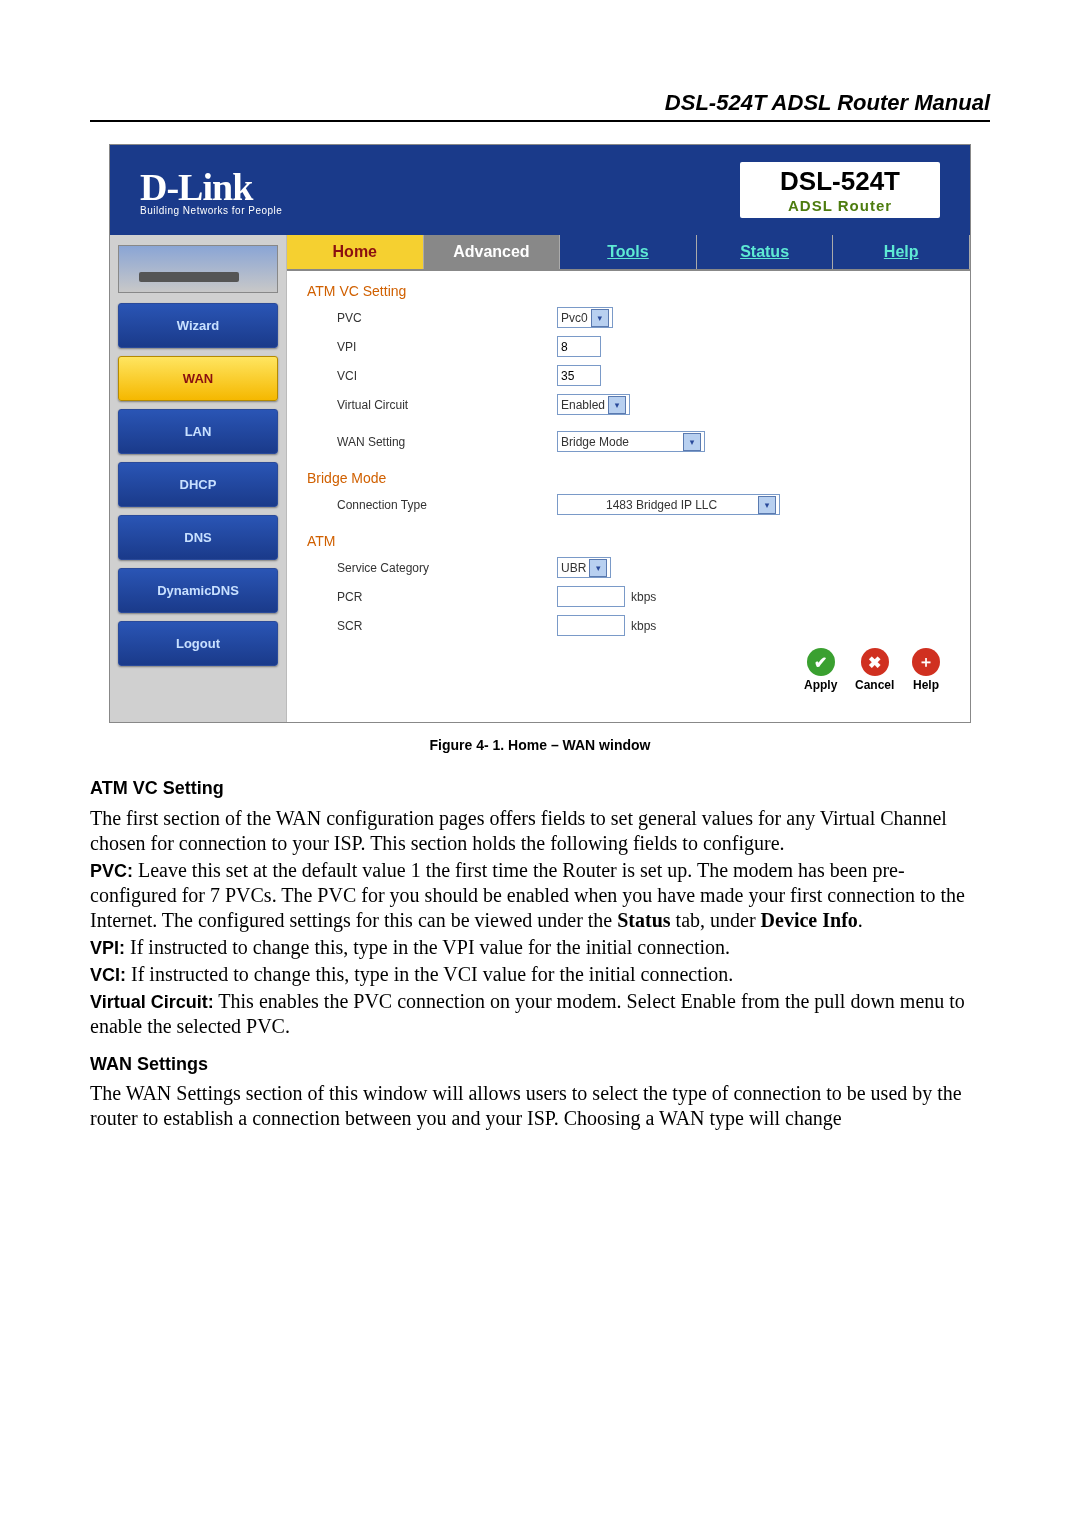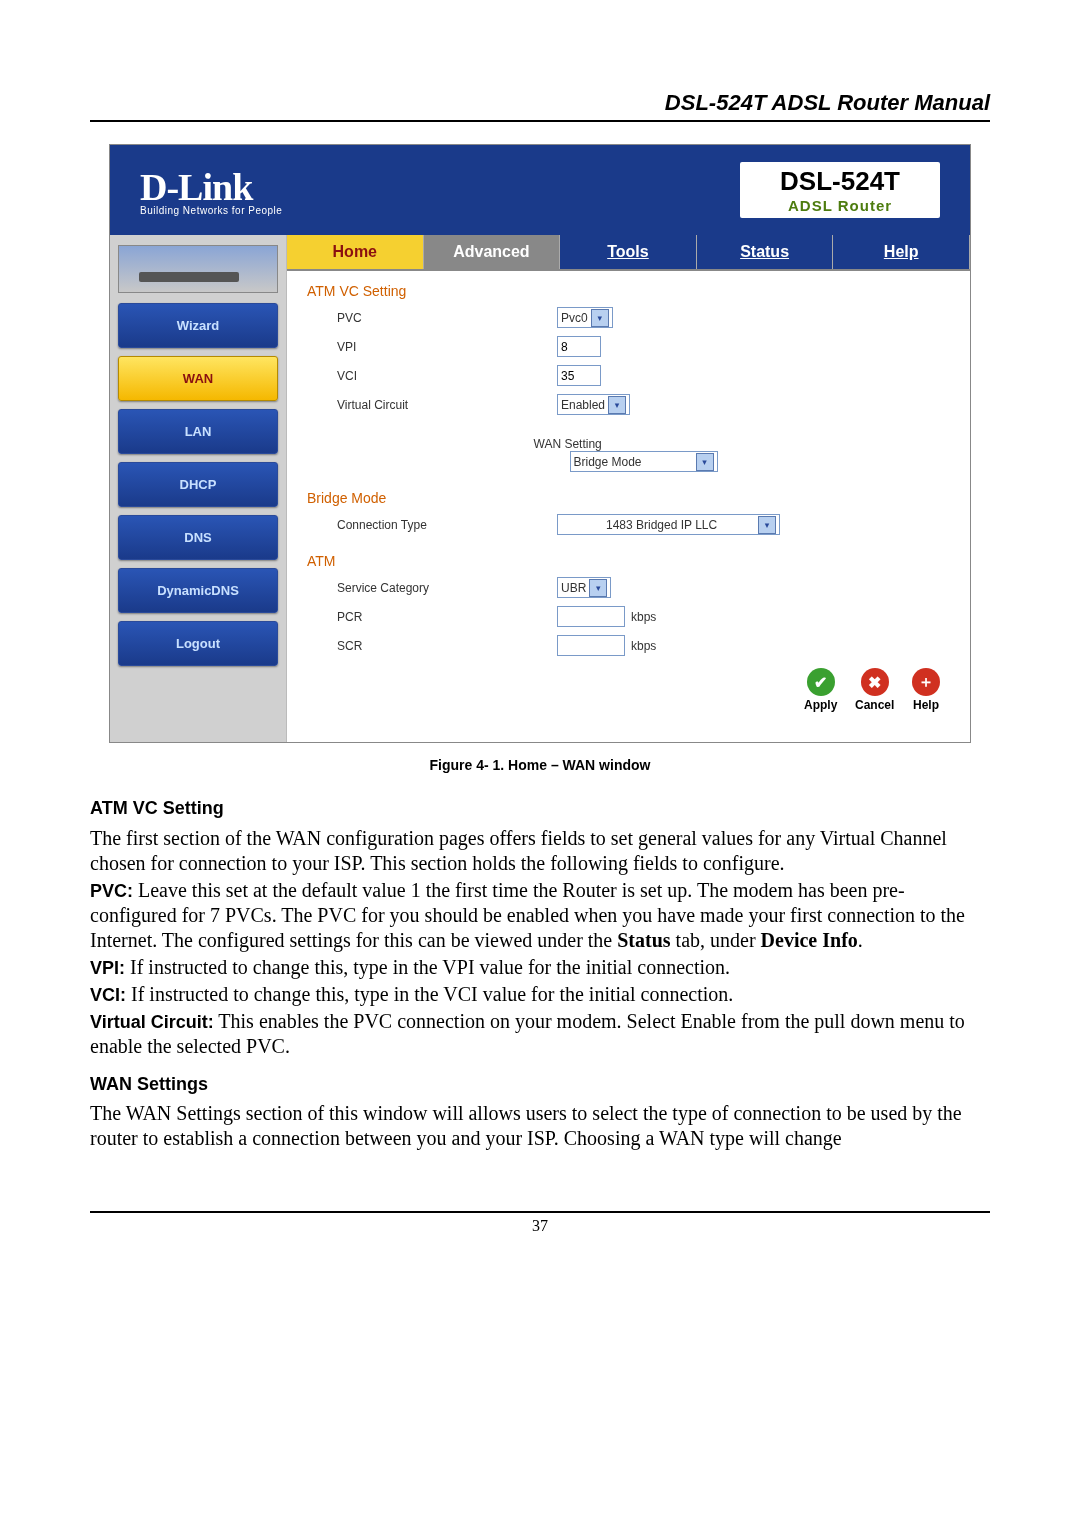--- a/index.html
+++ b/index.html
@@ -135,21 +135,21 @@
   .tab.active {
     background: #f5d030;
     color: #8a1010;
   }
   .tab.adv {
     background: #888;
     color: #ffffff;
   }
   .tab.blue {
     background: #1a3a8a;
-    color: #ffffff;
+    color: #5eead4;
     text-decoration: underline;
   }
   .sect {
     padding: 6px 20px 4px 20px;
   }
   .sect-title {
     color: #d06000;
     font-size: 14px;
     margin: 6px 0 4px 0;
   }
@@ -293,21 +293,21 @@
             <span class="lab">VCI</span>
             <input class="inp" value="35" style="">
           </div>
           <div class="row">
             <span class="lab">Virtual Circuit</span>
             <span class="ctrl sel">
               <span>Enabled</span>
               <span class="arrow">▾</span>
             </span>
           </div>
-          <div class="row" style="margin-top:14px;flex-direction:column;">
+          <div class="row" style="margin-top:8px;">
             <span class="lab">WAN Setting</span>
             <span class="ctrl sel" style="width:140px;justify-content:space-between;">
               <span>Bridge Mode</span>
               <span class="arrow">▾</span>
             </span>
           </div>
 
           <div class="sect-title" style="margin-top:14px;">Bridge Mode</div>
           <div class="row">
             <span class="lab">Connection Type</span>
@@ -370,16 +370,13 @@
       <b>VCI:</b><span> If instructed to change this, type in the VCI value for the initial connection.</span>
     </p>
     <p>
       <b>Virtual Circuit:</b><span> This enables the PVC connection on your modem. Select Enable from the pull down menu to enable the selected PVC.</span>
     </p>
 
     <h3>WAN Settings</h3>
     <p>The WAN Settings section of this window will allows users to select the type of connection to be used by the router to establish a connection between you and your ISP. Choosing a WAN type will change</p>
   </div>
 
-  <div class="footer">
-    <span>37</span>
-  </div>
 </div>
 
 </body></html>

